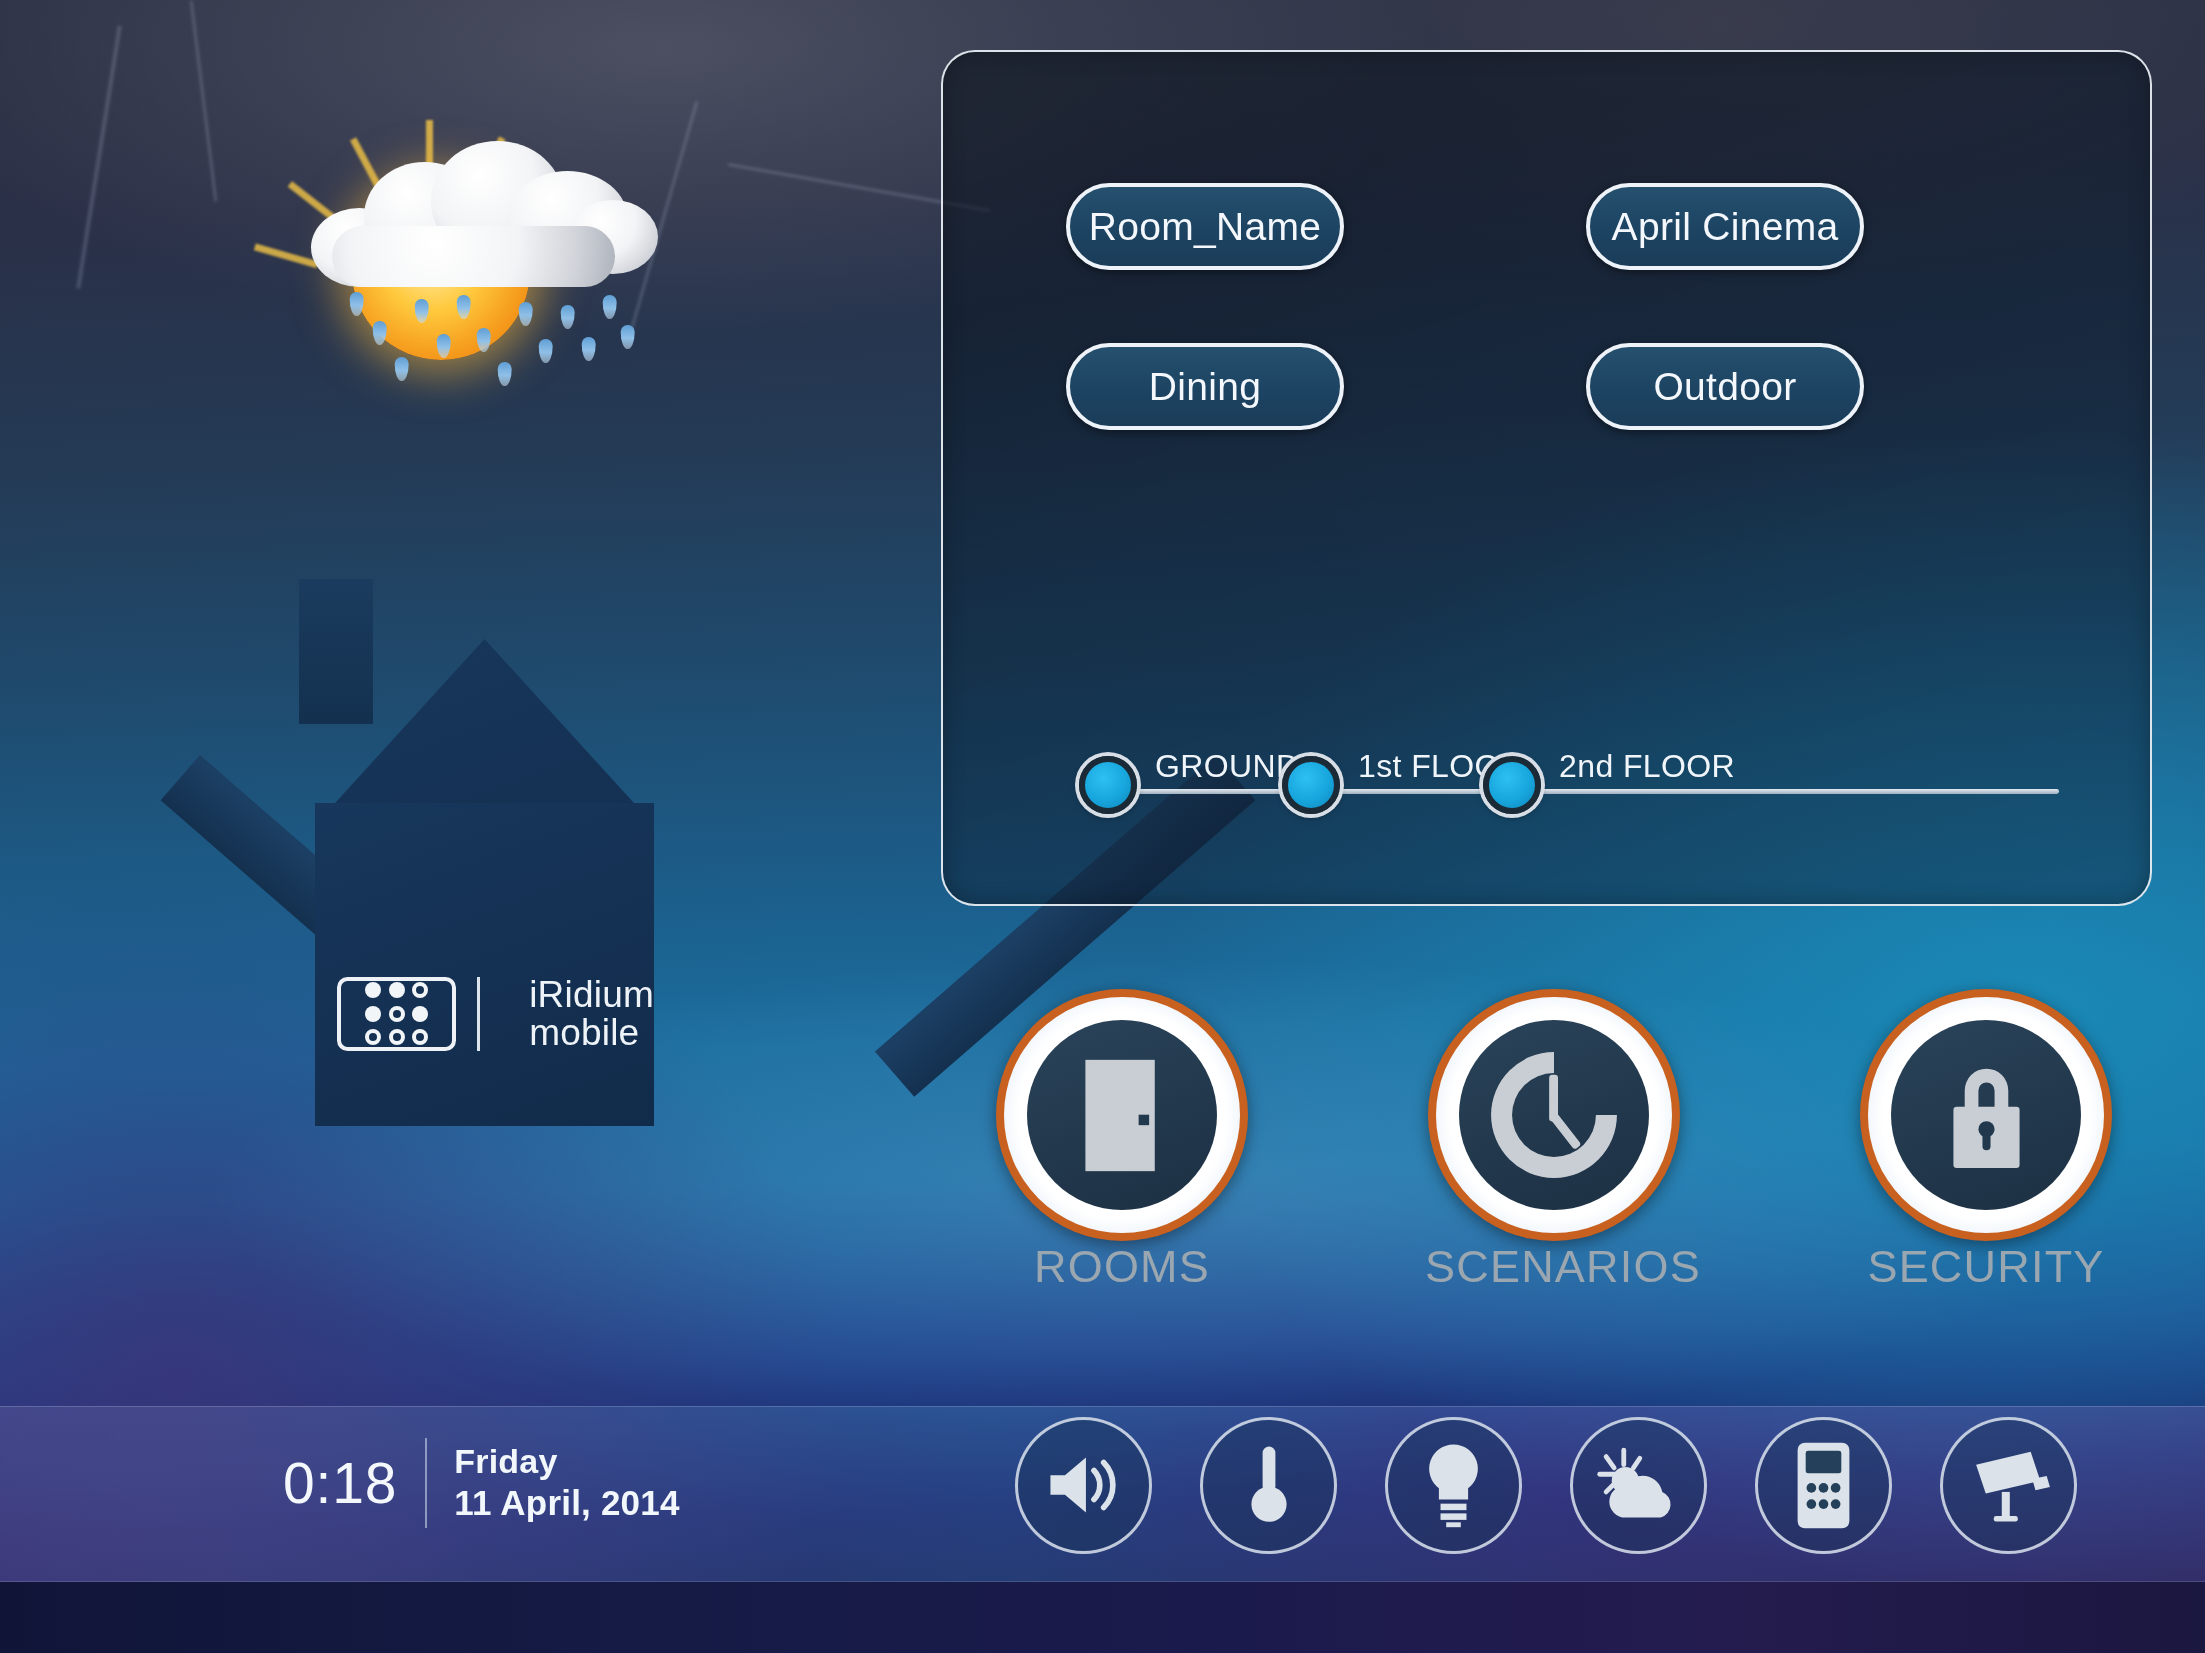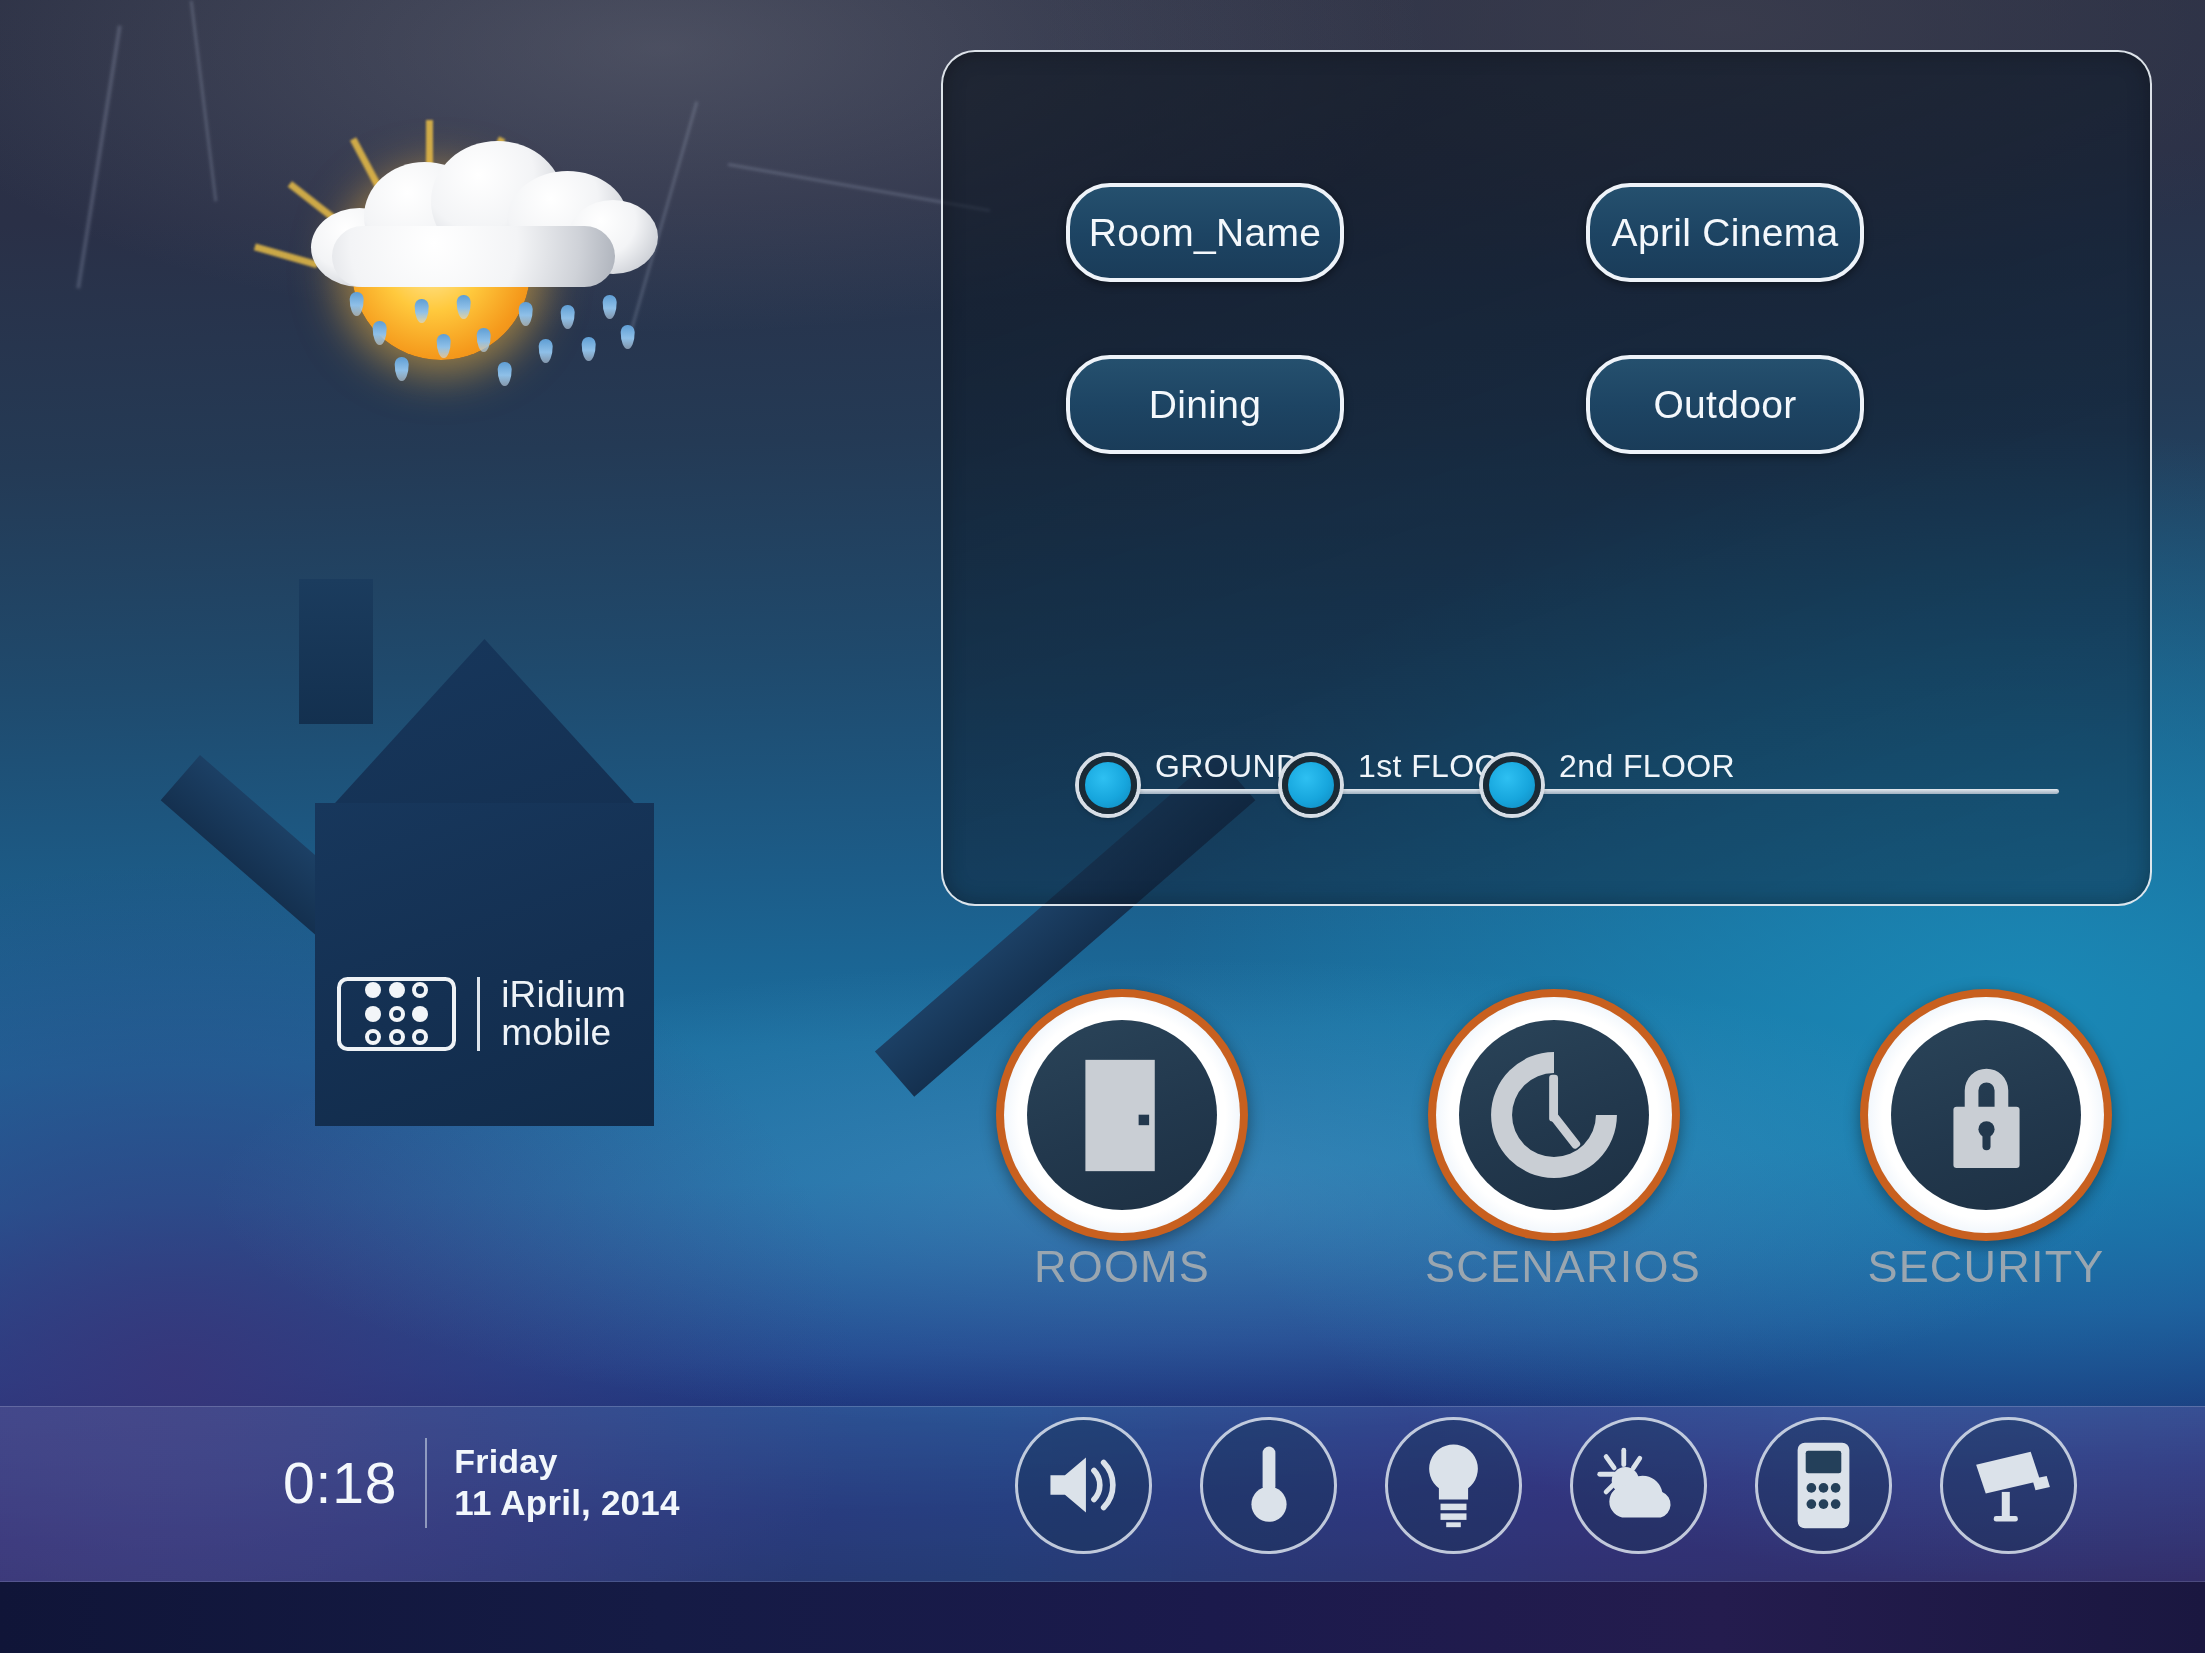--- a/index.html
+++ b/index.html
@@ -69,35 +69,35 @@
   #iridium-logo { position:absolute; left:119px; top:379px; display:flex; align-items:center; gap:21px; }
   .logo-box {
     width:119px; height:74px; border:4px solid #eef2f6; border-radius:10.5px;
     display:flex; align-items:center; justify-content:center;
   }
   .dotgrid { display:grid; grid-template-columns:repeat(3,16px); grid-template-rows:repeat(3,16px); gap:7.3px; }
   .dot { width:16px; height:16px; border-radius:50%; }
   .dot.full { background:#f2f5f8; }
   .dot.ring { border:4px solid #f2f5f8; }
   .logo-div { width:3.2px; height:74px; background:#dde4ec; }
-  .logo-text { color:#eef3f8; font-size:37px; line-height:1.02; font-weight:400; letter-spacing:0.2px; }
+  .logo-text { color:#eef3f8; font-size:37px; line-height:1.02; font-weight:400; letter-spacing:0.2px;margin-left:28px; }
 
   
   #rooms-panel {
     position:absolute; left:941px; top:50px; width:1211px; height:856px;
     border:2.4px solid rgba(238,243,249,.92); border-radius:34px;
     background:linear-gradient(160deg, rgba(10,18,28,.60) 0%, rgba(12,26,42,.52) 45%, rgba(16,38,62,.46) 100%);
     box-shadow:0 0 21px rgba(0,0,0,.30) inset;
   }
   .room-grid {
     position:absolute; left:123px; top:131px; width:985px;
     display:grid; grid-template-columns:278px 278px; column-gap:242px; row-gap:73px;
   }
   .room-btn {
-    height:99px; border:4px solid #eef3f9; border-radius:44px;
+    height:87px; border:4px solid #eef3f9; border-radius:44px;
     background:linear-gradient(180deg,#25506e 0%,#1d4463 52%,#1a3c59 100%);
     color:#f4f8fc; font-size:39px; display:flex; align-items:center; justify-content:center;
     letter-spacing:0.3px; box-shadow:0 2.4px 8px rgba(0,0,0,.45);
   }
 
   
   #floor-selector { position:absolute; left:123px; top:678px; width:993px; height:97px; }
   .floor-track {
     position:absolute; left:42px; top:59px; width:951px; height:4.8px;
     background:linear-gradient(180deg,#e3e9ef 0%,#9fb0c0 100%); border-radius:2.4px;

